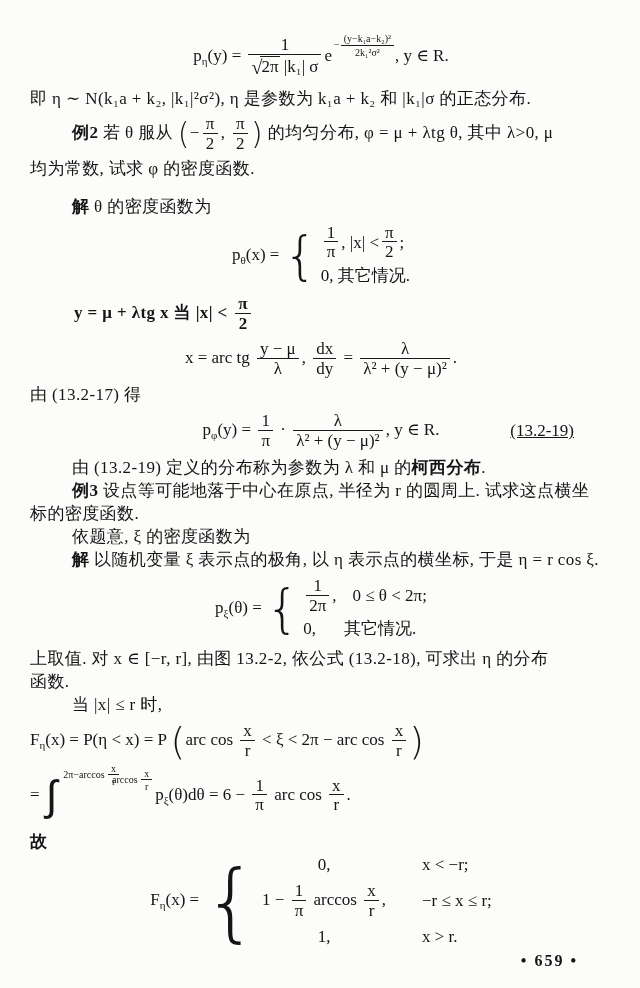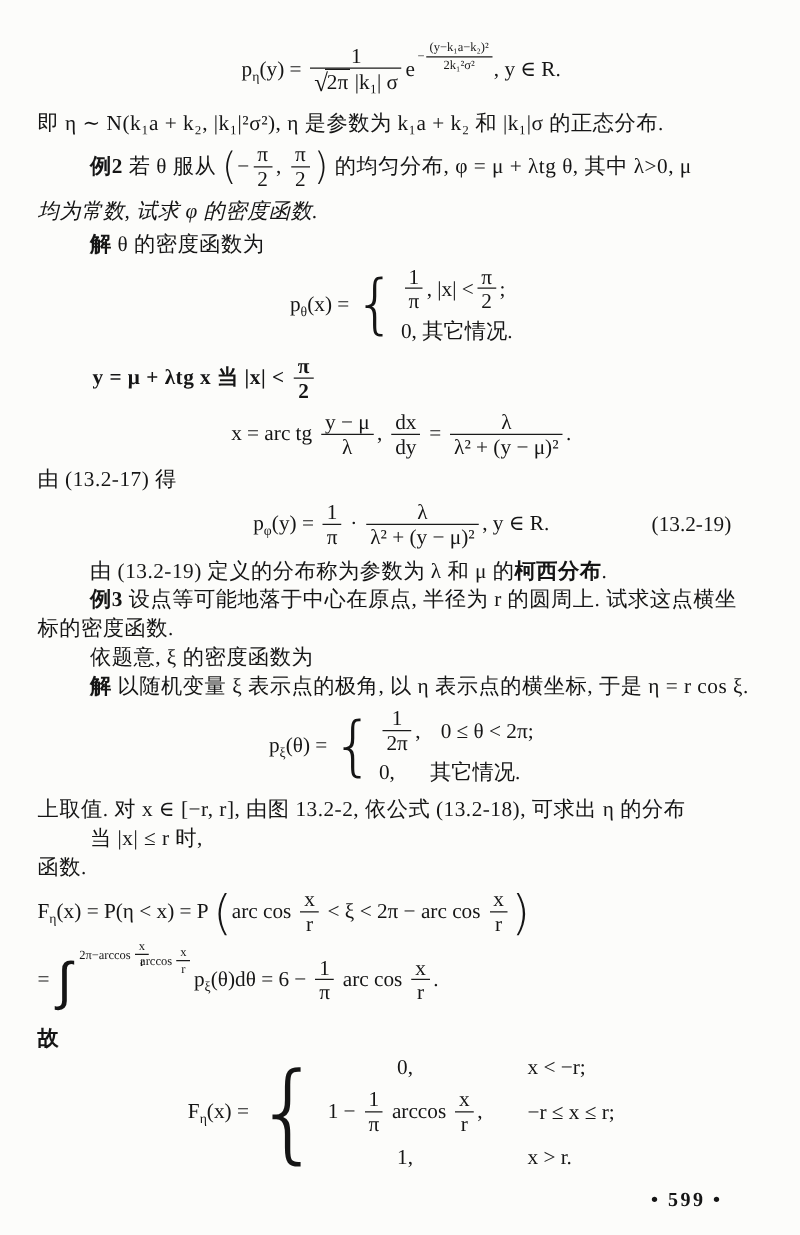--- a/index.html
+++ b/index.html
@@ -43,43 +43,43 @@
   .bparen{font-size:38px;font-family:"DejaVu Sans",sans-serif;font-weight:300;vertical-align:middle;line-height:0;}
   
   .int-wrap{display:inline-flex;align-items:center;vertical-align:middle;margin:0 2px;}
   .int-sign{font-size:42px;line-height:0.9;font-family:"DejaVu Sans",sans-serif;font-weight:300;}
   .lims{display:inline-flex;flex-direction:row;justify-content:space-between;height:54px;font-size:10px;margin-left:6px;}
   .lim{white-space:nowrap;letter-spacing:0;}
   .lim.up{margin-top:-5px;}
   .lim.lo{margin-bottom:-6px;margin-left:-8px;}
   
   .eq-tagged{position:relative;}
-  .eq-tag{position:absolute;right:27px;top:50%;transform:translateY(-50%);}
+  .eq-tag{position:absolute;right:38px;top:50%;transform:translateY(-50%);text-decoration:underline;}
   .eqF1{margin-left:54px;}
   .eqF2{margin-left:118px;}
   .pagenum{position:absolute;right:62px;bottom:18px;font-size:16px;font-weight:700;letter-spacing:2px;}
 </style>
 </head>
 <body>
 
 <div class="page">
 
   <div class="eq center" style="margin-top:10px;margin-bottom:10px;">
     <span>p</span><span class="sb">η</span><span>(y) = </span><span class="frac"><span class="fn">1</span><span class="fd"><span class="rsign">√</span><span class="rarg">2π</span><span> |k₁| σ</span></span></span><span>e</span><span class="expfrac"><span>−</span><span class="frac tiny"><span class="fn">(y−k₁a−k₂)²</span><span class="fd">2k₁²σ²</span></span></span><span>,  y ∈ R.</span>
   </div>
 
   <div class="line">即 η ∼ N(k₁a + k₂, |k₁|²σ²), η 是参数为 k₁a + k₂ 和 |k₁|σ 的正态分布.</div>
 
   <div class="line indent" style="margin-top:5px;">
     <span class="bold">例2</span><span> 若 θ 服从 </span><span class="tparen">(</span><span>−</span><span class="frac"><span class="fn">π</span><span class="fd">2</span></span><span>, </span><span class="frac"><span class="fn">π</span><span class="fd">2</span></span><span class="tparen">)</span><span> 的均匀分布, φ = μ + λtg θ, 其中 λ&gt;0, μ</span>
   </div>
 
-  <div class="line" style="margin-top:4px;font-style:italic;">均为常数, 试求 φ 的密度函数.</div>
+  <div class="line" style="margin-top:4px;">均为常数, 试求 φ 的密度函数.</div>
 
-  <div class="line indent" style="margin-top:5px;">
+  <div class="line indent" style="margin-top:16px;">
     <span class="bold">解</span><span> θ 的密度函数为</span>
   </div>
 
   <div class="eq center" style="margin:4px 0 6px 0;">
     <span>p</span><span class="sb">θ</span><span>(x) = </span><span class="cases">
         <span class="brace b2">{</span>
         <span class="rows">
           <span class="case-row">
             <span class="frac">
               <span class="fn">1</span>
@@ -142,23 +142,23 @@
           </span>
           <span class="case-row">
             <span>0,</span>
             <span class="gap-lg">其它情况.</span>
           </span>
         </span>
       </span>
   </div>
 
   <div class="line">上取值.  对 x ∈ [−r, r], 由图 13.2-2, 依公式 (13.2-18), 可求出 η 的分布</div>
+  <div class="line">函数.</div>
+
   <div class="line indent">当 |x| ≤ r 时,</div>
-
-  <div class="line">函数.</div>
 
   <div class="eq eqF1" style="margin:6px 0;">
     <span>F</span><span class="sb">η</span><span>(x) = P(η &lt; x) = P </span><span class="bparen">(</span><span>arc cos </span><span class="frac"><span class="fn">x</span><span class="fd">r</span></span><span> &lt; ξ &lt; 2π − arc cos </span><span class="frac"><span class="fn">x</span><span class="fd">r</span></span><span class="bparen">)</span>
   </div>
 
   <div class="eq eqF2" style="margin:8px 0;">
     <span>= </span><span class="int-wrap">
         <span class="int-sign">∫</span>
         <span class="lims">
           <span class="lim up"><span>2π−arccos </span><span class="frac tiny"><span class="fn">x</span><span class="fd">r</span></span></span>
@@ -176,14 +176,14 @@
           <span class="c-val">0,</span>
           <span class="c-cond">x &lt; −r;</span>
           <span class="c-val"><span>1 − </span><span class="frac"><span class="fn">1</span><span class="fd">π</span></span><span> arccos </span><span class="frac"><span class="fn">x</span><span class="fd">r</span></span><span>,</span></span>
           <span class="c-cond">−r ≤ x ≤ r;</span>
           <span class="c-val">1,</span>
           <span class="c-cond">x &gt; r.</span>
         </span>
       </span>
   </div>
 
-  <div class="pagenum">• 599 •</div>
+  <div class="pagenum">• 659 •</div>
 </div>
 
 </body></html>

